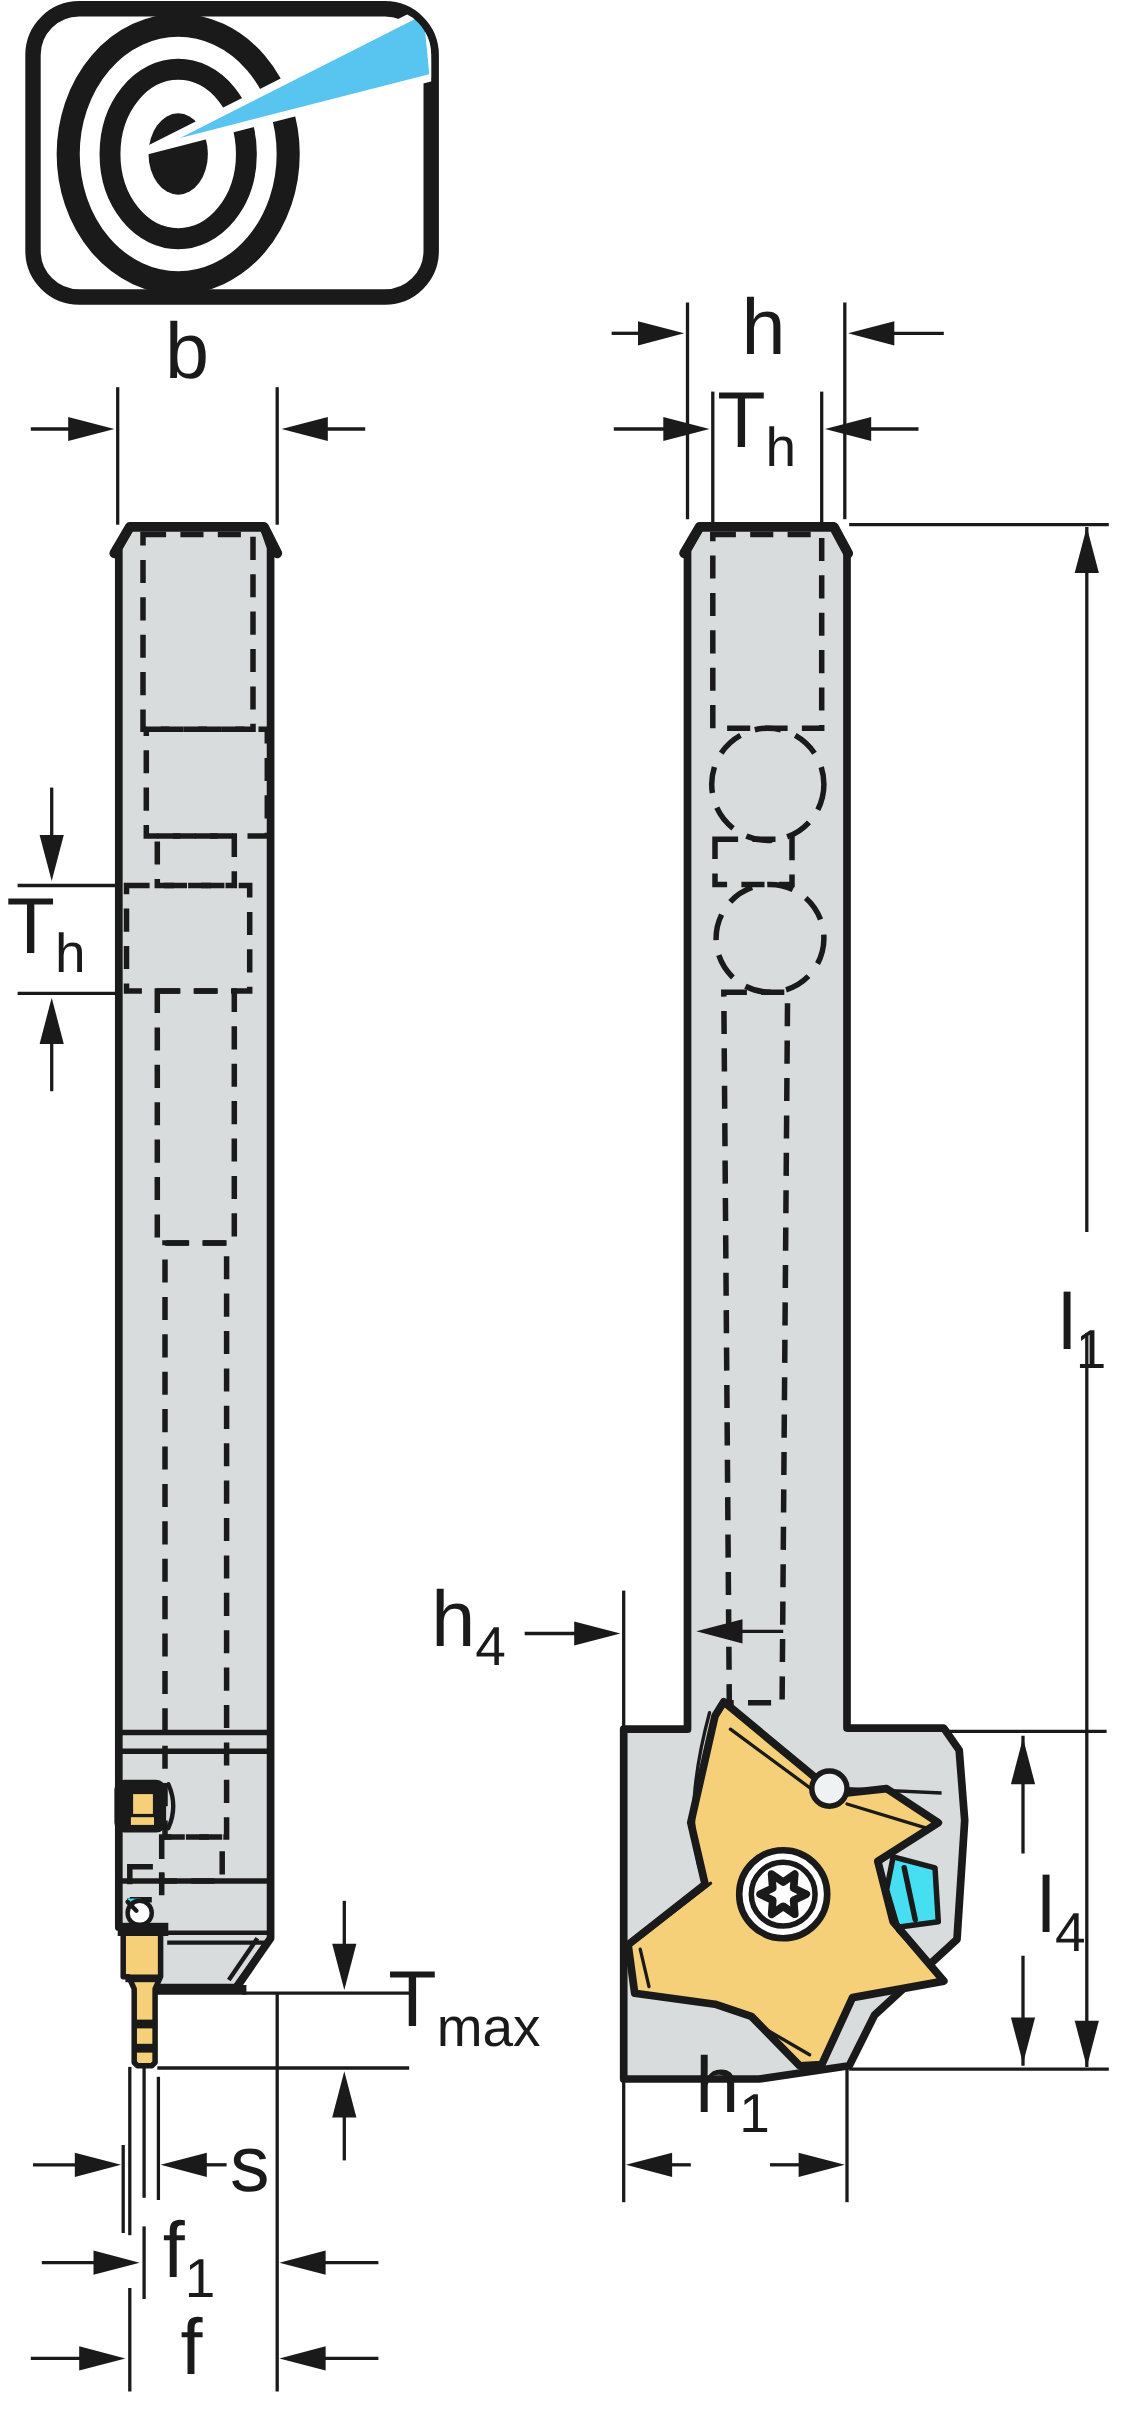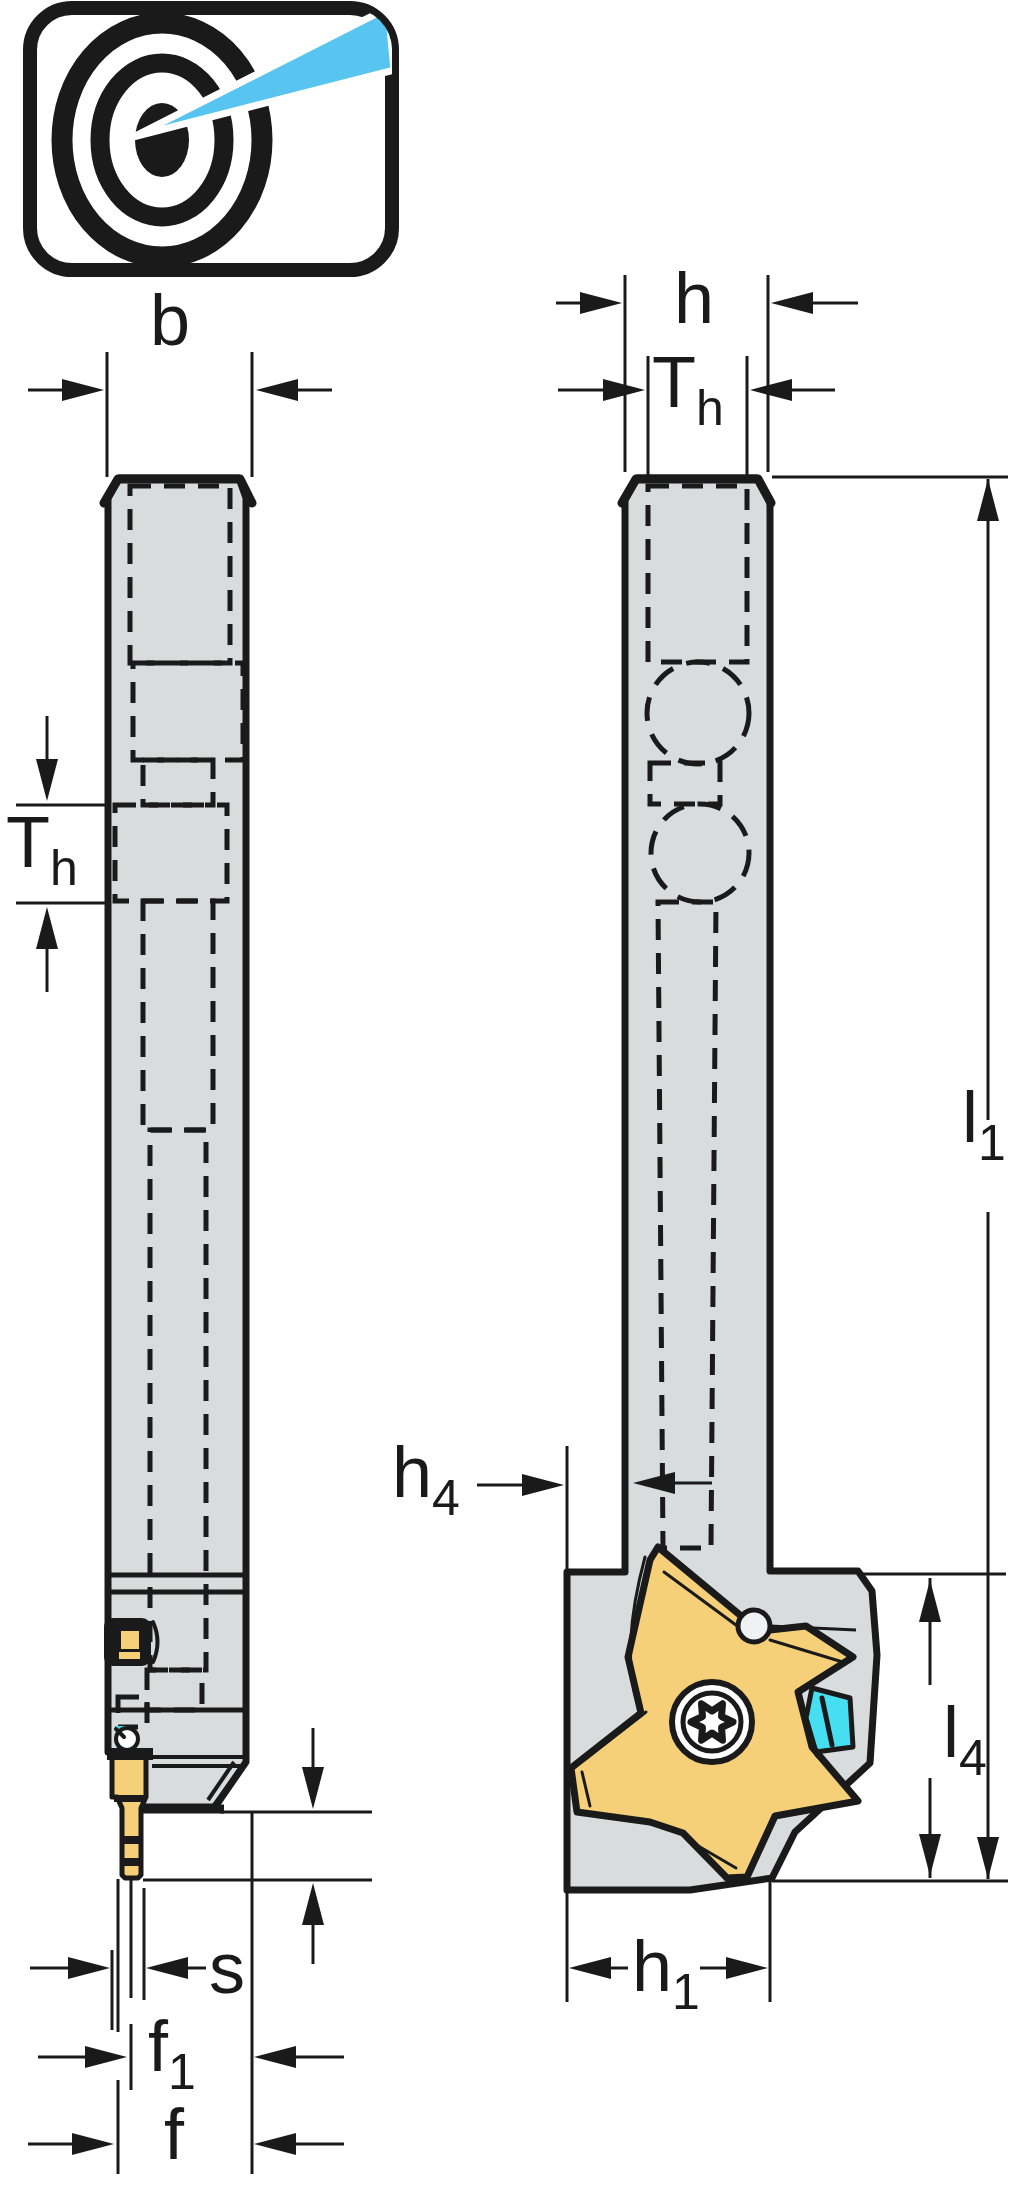--- a/index.html
+++ b/index.html
@@ -245,21 +245,22 @@
       <polygon points="768,1968 726,1957 726,1979" class="arrow"></polygon>
       <line x1="700" y1="1968" x2="728" y2="1968" class="ink-line w3"></line>
     </g>
   </g>
 </svg>
 
 <div class="dim-label" style="left:150px;top:284px"><span>b</span><span class="sub"></span></div>
 <div class="dim-label" style="left:674px;top:262px"><span>h</span><span class="sub"></span></div>
 <div class="dim-label" style="left:652px;top:346px"><span>T</span><span class="sub">h</span></div>
 <div class="dim-label" style="left:6px;top:806px"><span>T</span><span class="sub">h</span></div>
-<div class="dim-label" style="left:962px;top:1081px"><span>l</span><span class="sub">1</span></div>
+<div class="dim-label" style="left:962px;top:1166px"><span>l</span><span class="sub">1</span></div>
 <div class="dim-label" style="left:392px;top:1436px"><span>h</span><span class="sub">4</span></div>
 <div class="dim-label" style="left:943px;top:1696px"><span>l</span><span class="sub">4</span></div>
+<div class="dim-label" style="left:353px;top:1782px"><span>T</span><span class="sub">max</span></div>
 <div class="dim-label" style="left:209px;top:1932px"><span>s</span><span class="sub"></span></div>
 <div class="dim-label" style="left:148px;top:2010px"><span>f</span><span class="sub">1</span></div>
 <div class="dim-label" style="left:164px;top:2098px"><span>f</span><span class="sub"></span></div>
-<div class="dim-label" style="left:632px;top:1930px"><span>h</span><span class="sub">1</span></div>
+<div class="dim-label" style="left:632px;top:1860px"><span>h</span><span class="sub">1</span></div>
 
 </div>
 
 </body></html>

